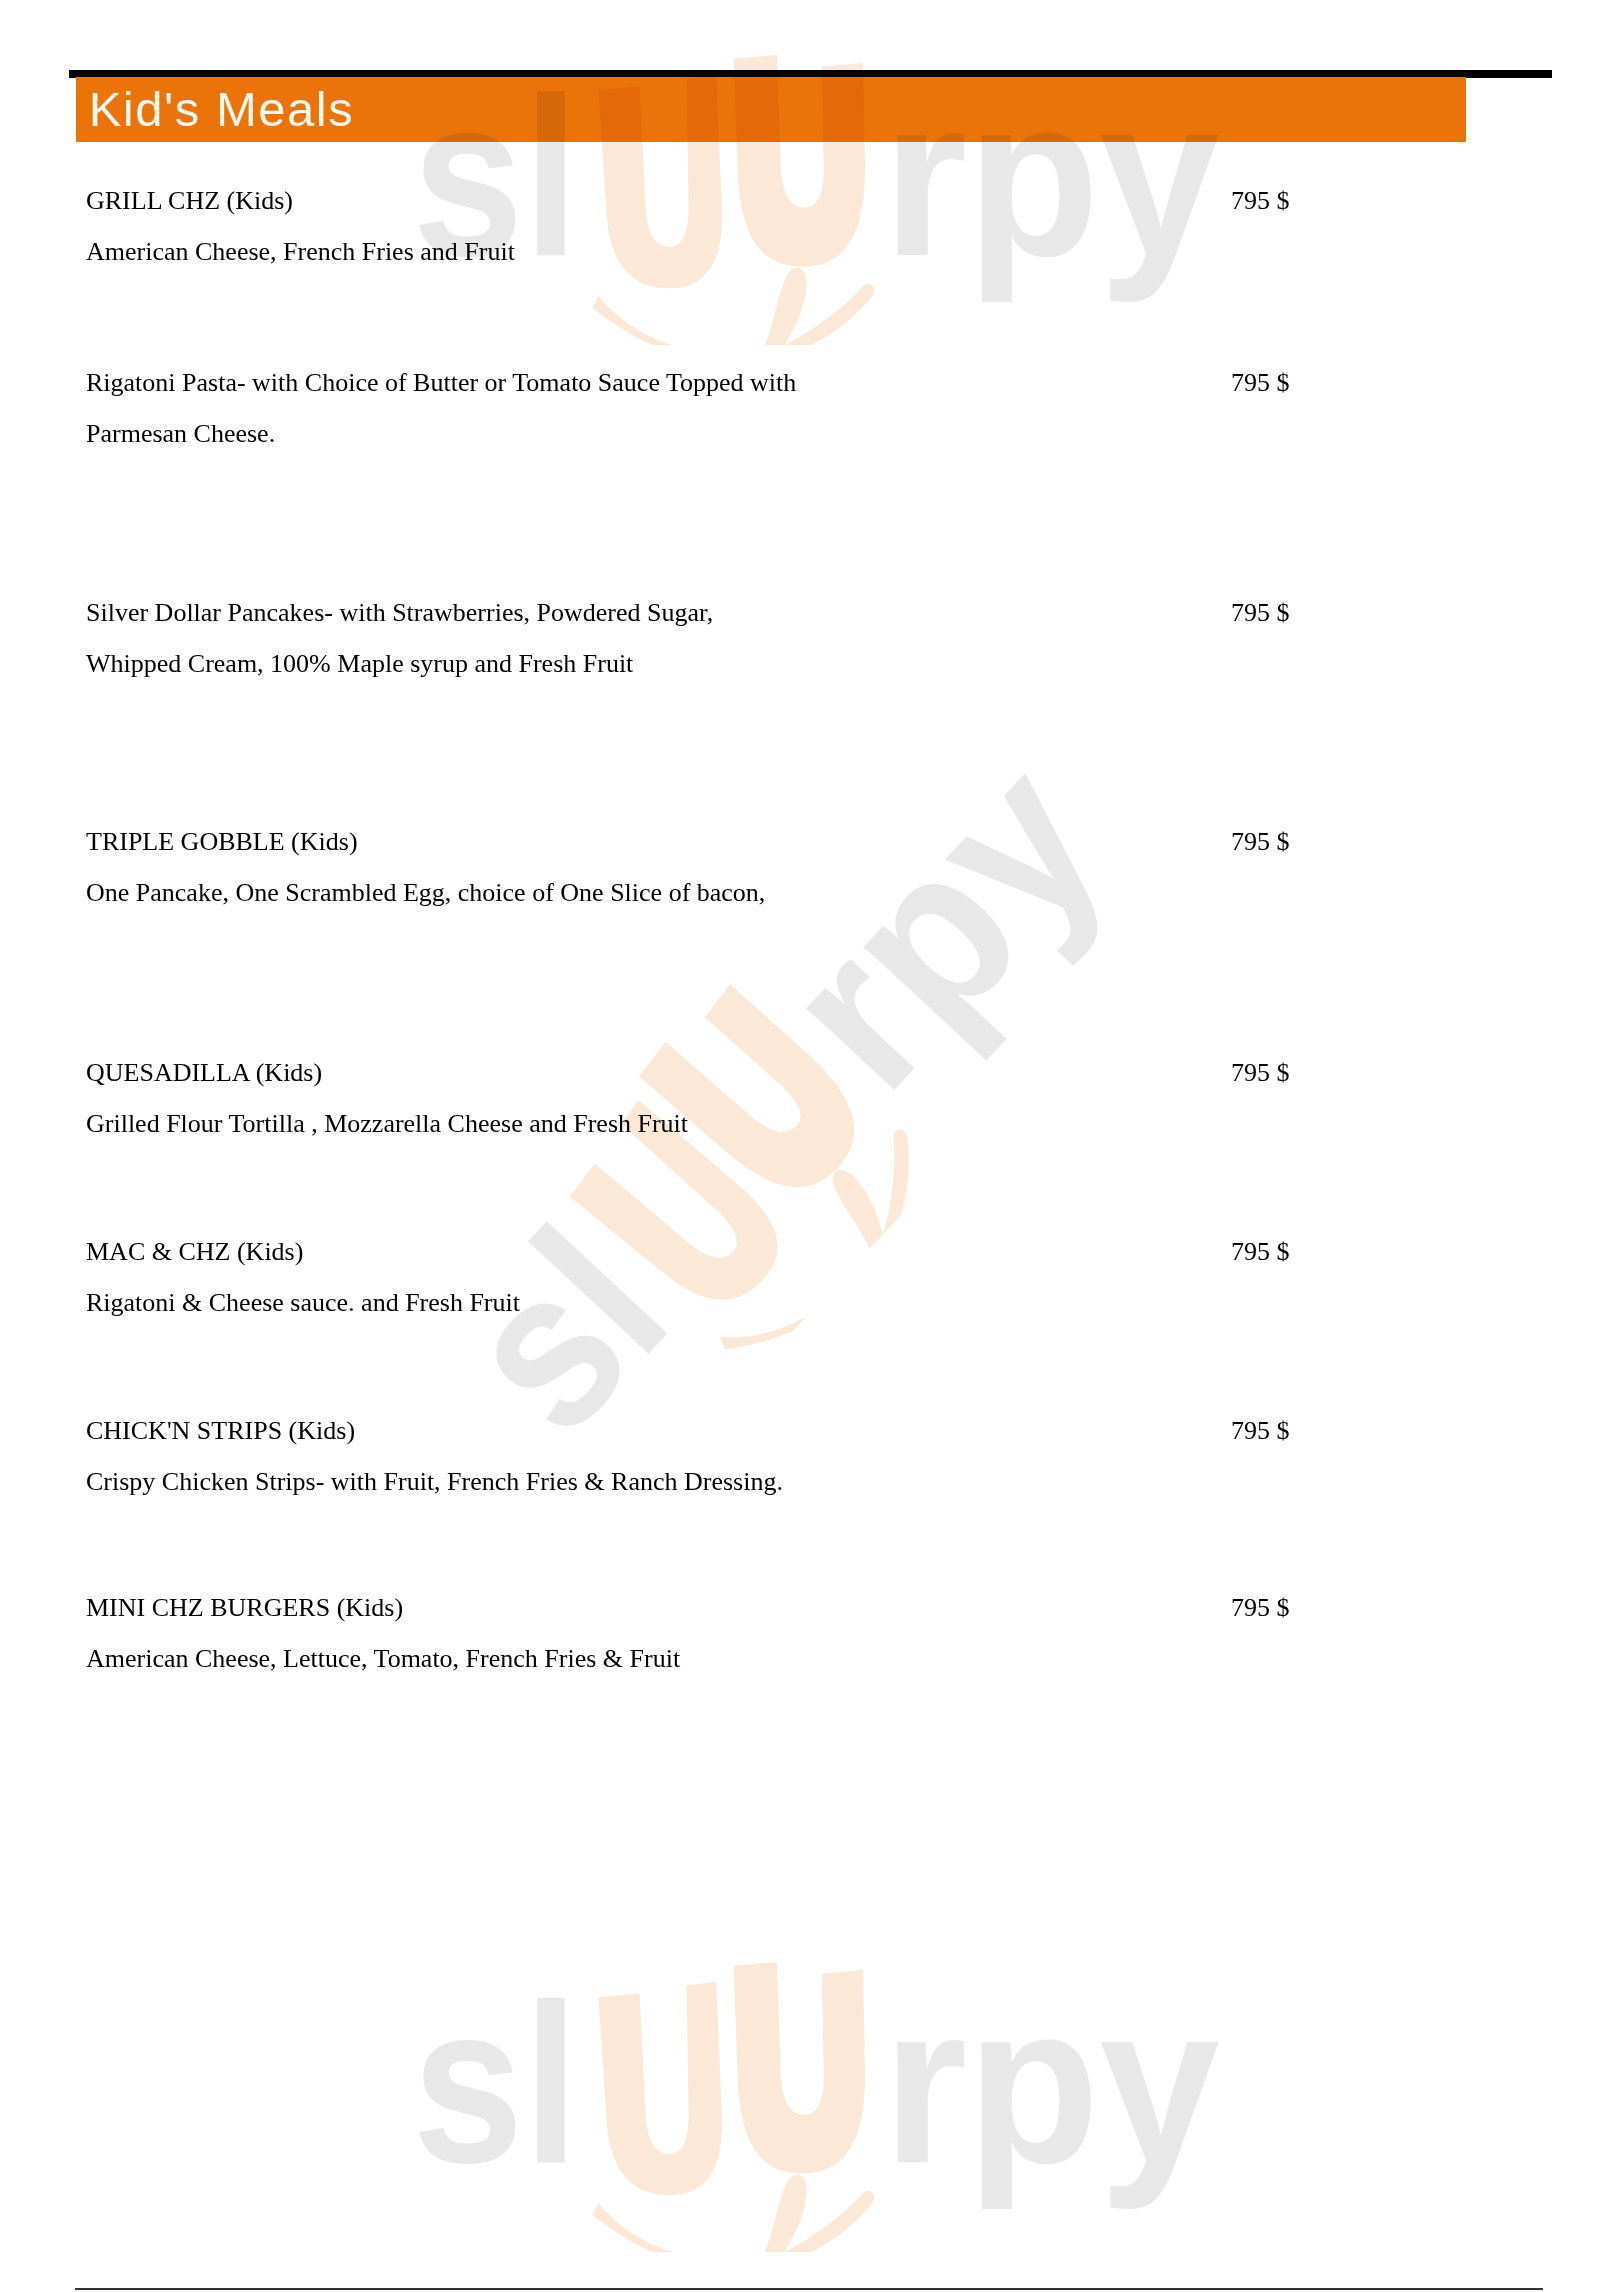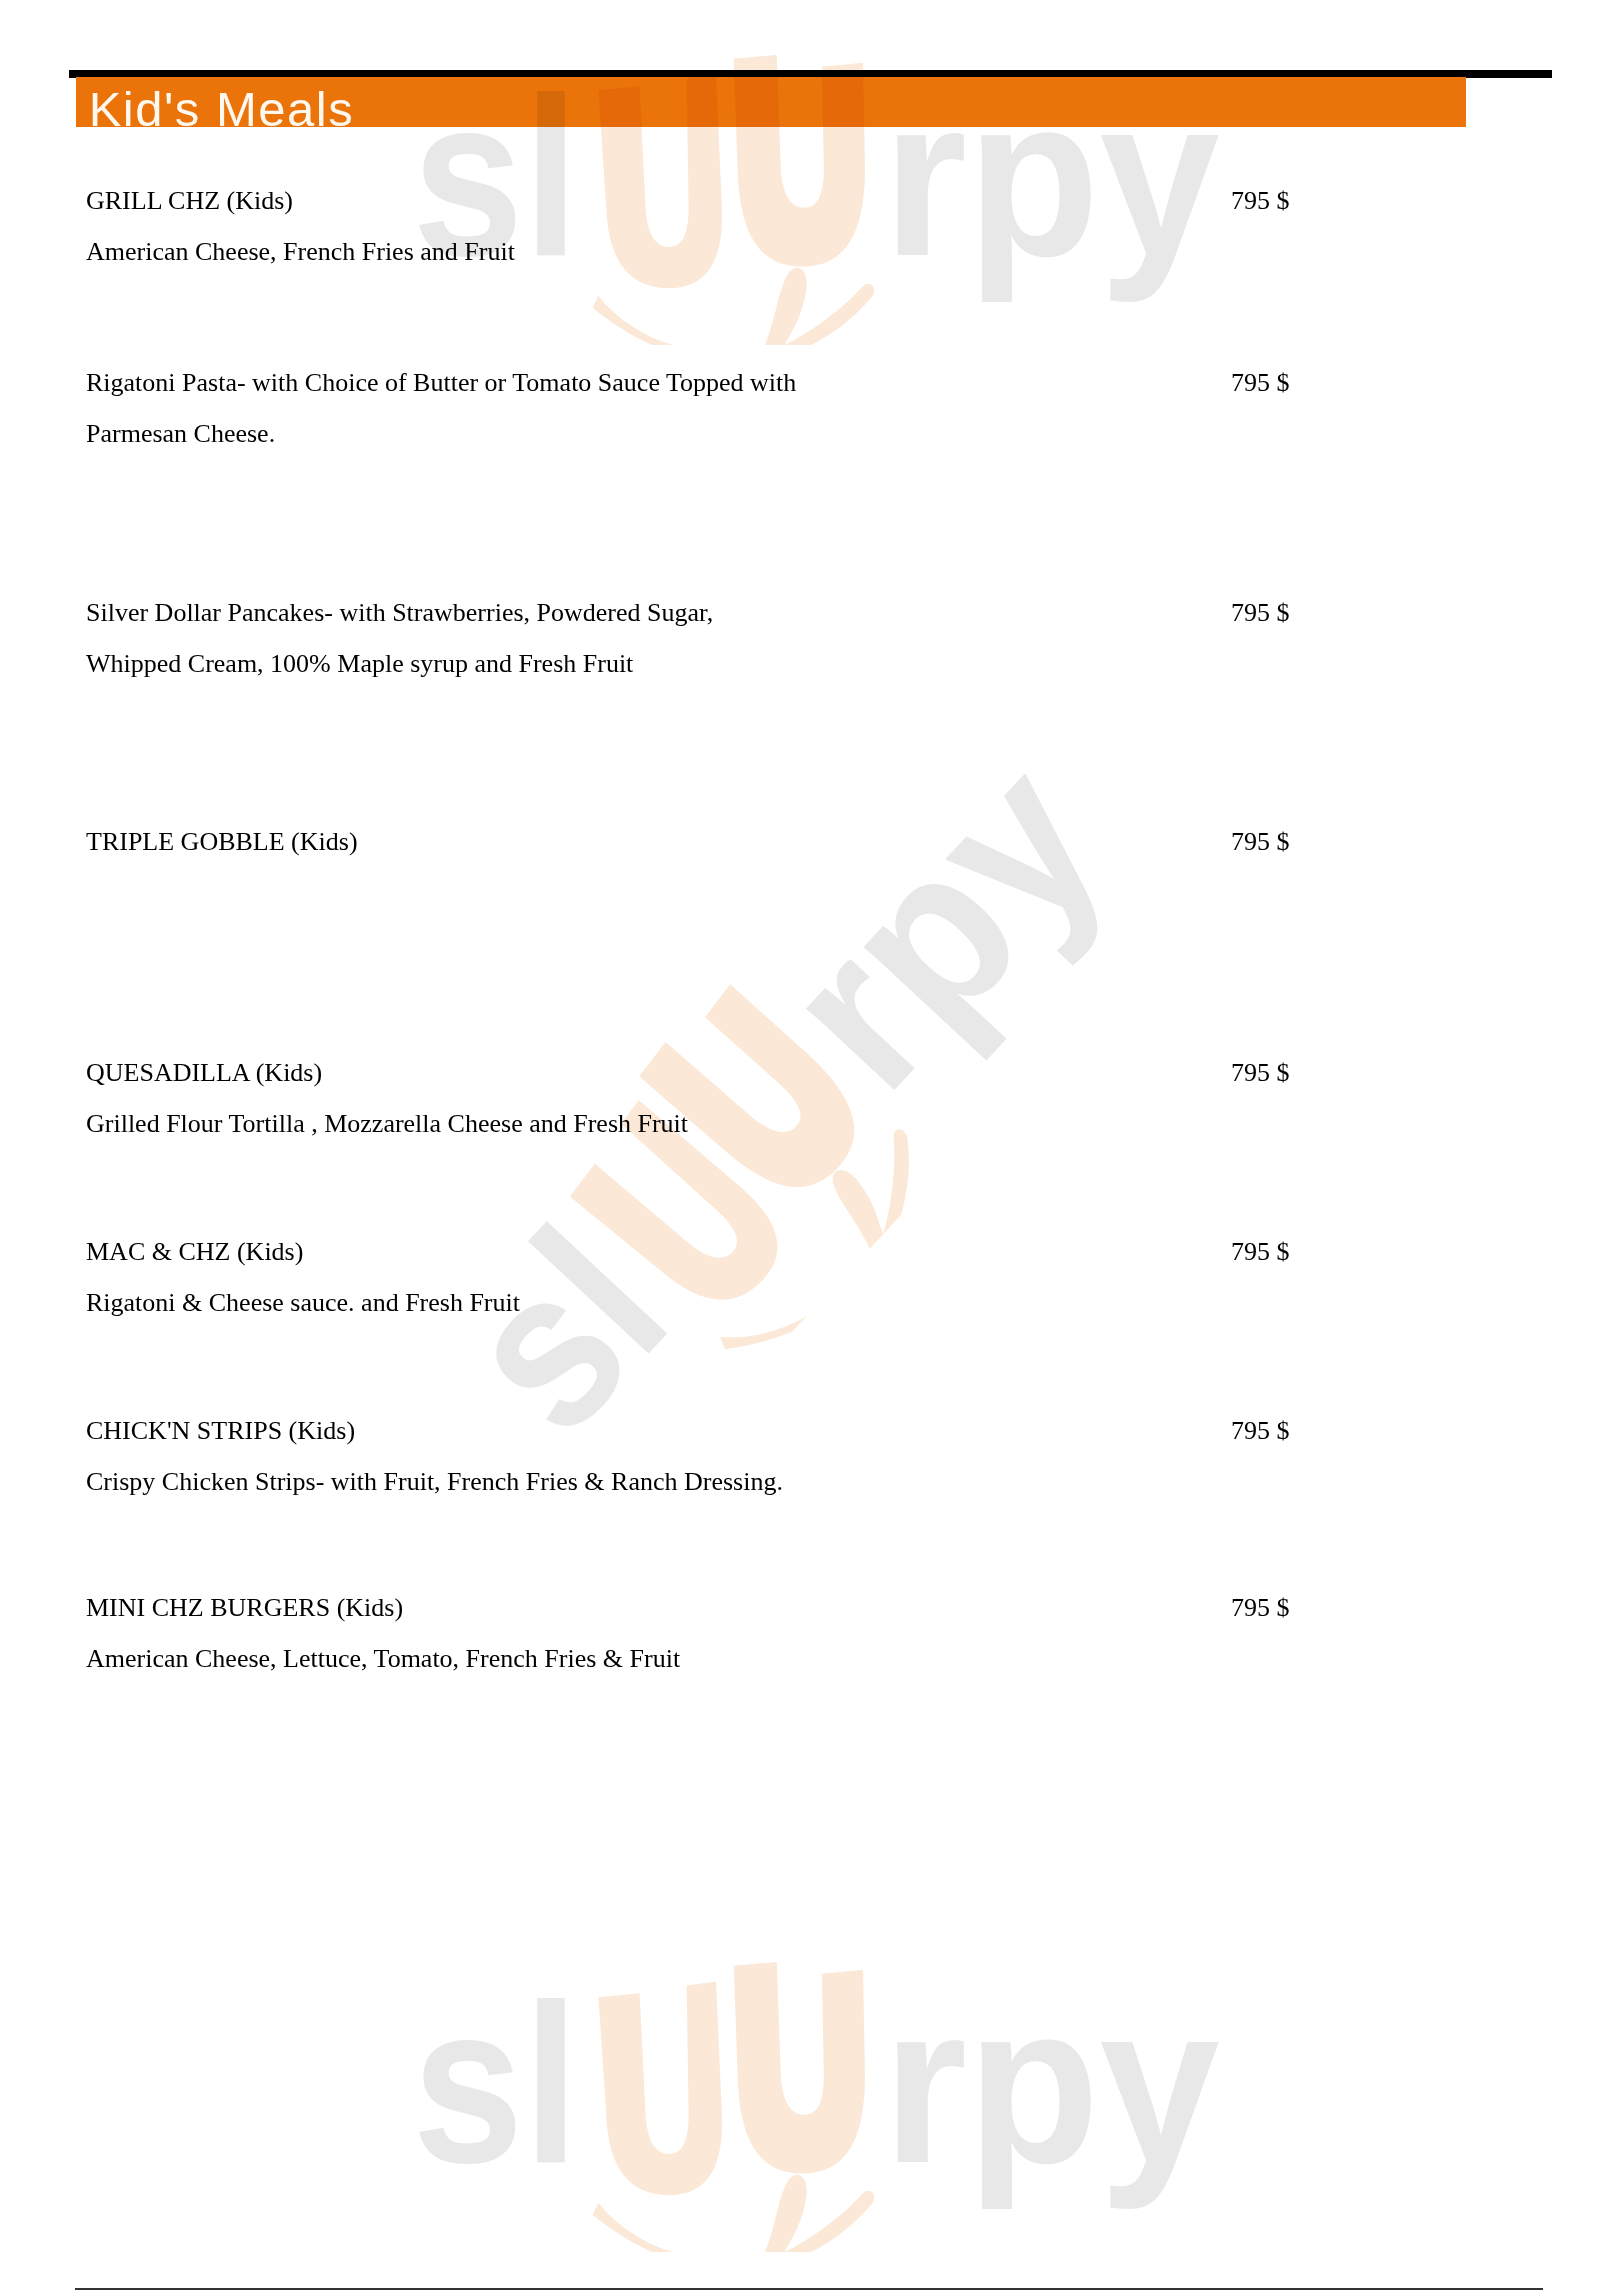--- a/index.html
+++ b/index.html
@@ -21,21 +21,21 @@
     top: 70px;
     width: 1483px;
     height: 7.8px;
     background: #000000;
   }
   .section-header {
     position: absolute;
     left: 76px;
     top: 77px;
     width: 1390px;
-    height: 50px;
+    height: 65px;
     background: #ea730a;
   }
   .section-title {
     position: absolute;
     left: 12.7px;
     top: 4.9px;
     font-family: "Liberation Sans", "DejaVu Sans", sans-serif;
     font-size: 49px;
     line-height: 55px;
     letter-spacing: 1.5px;
@@ -118,20 +118,21 @@
 </div>
 
 <div class="menu-item" style="top:587px">
   <span class="item-desc-line">Silver Dollar Pancakes- with Strawberries, Powdered Sugar,</span>
   <span class="item-desc-line">Whipped Cream, 100% Maple syrup and Fresh Fruit</span>
   <span class="item-price">795 $</span>
 </div>
 
 <div class="menu-item" style="top:816px">
   <span class="item-name">TRIPLE GOBBLE (Kids)</span>
+  <span class="item-desc-line">One Pancake, One Scrambled Egg, choice of One Slice of bacon,</span>
   <span class="item-price">795 $</span>
 </div>
 
 <div class="menu-item" style="top:1047px">
   <span class="item-name">QUESADILLA (Kids)</span>
   <span class="item-desc-line">Grilled Flour Tortilla , Mozzarella Cheese and Fresh Fruit</span>
   <span class="item-price">795 $</span>
 </div>
 
 <div class="menu-item" style="top:1226px">

